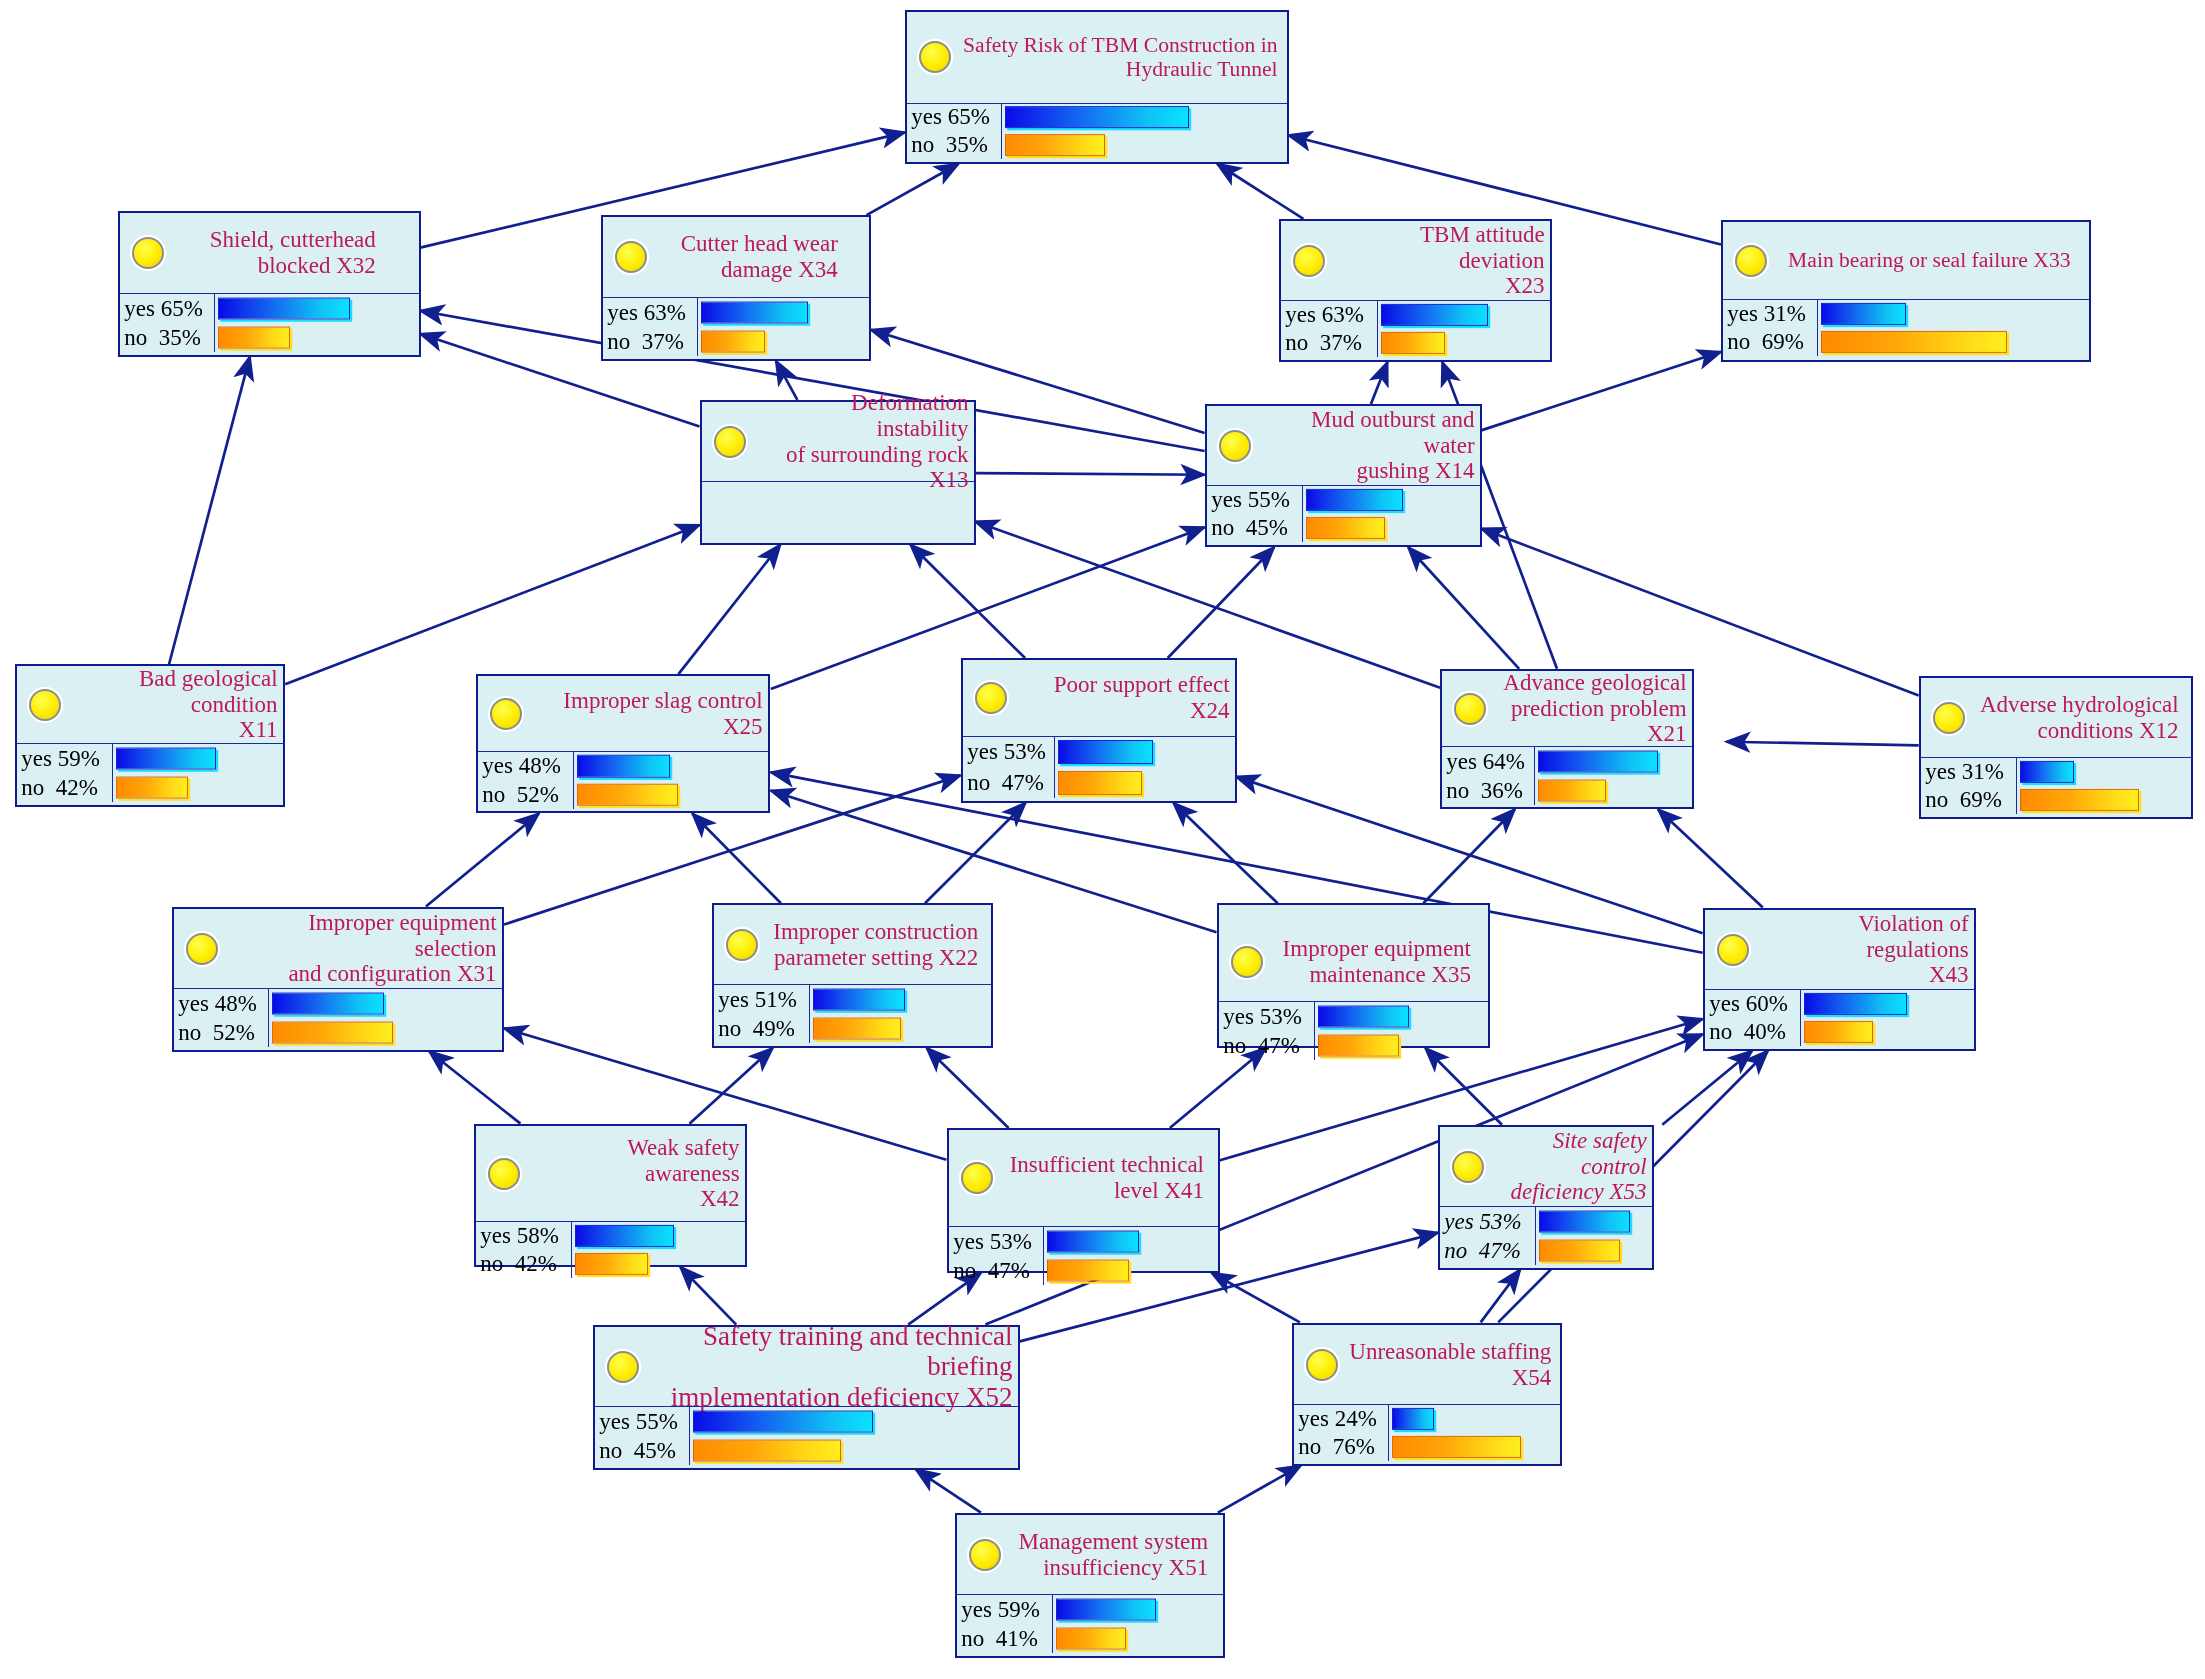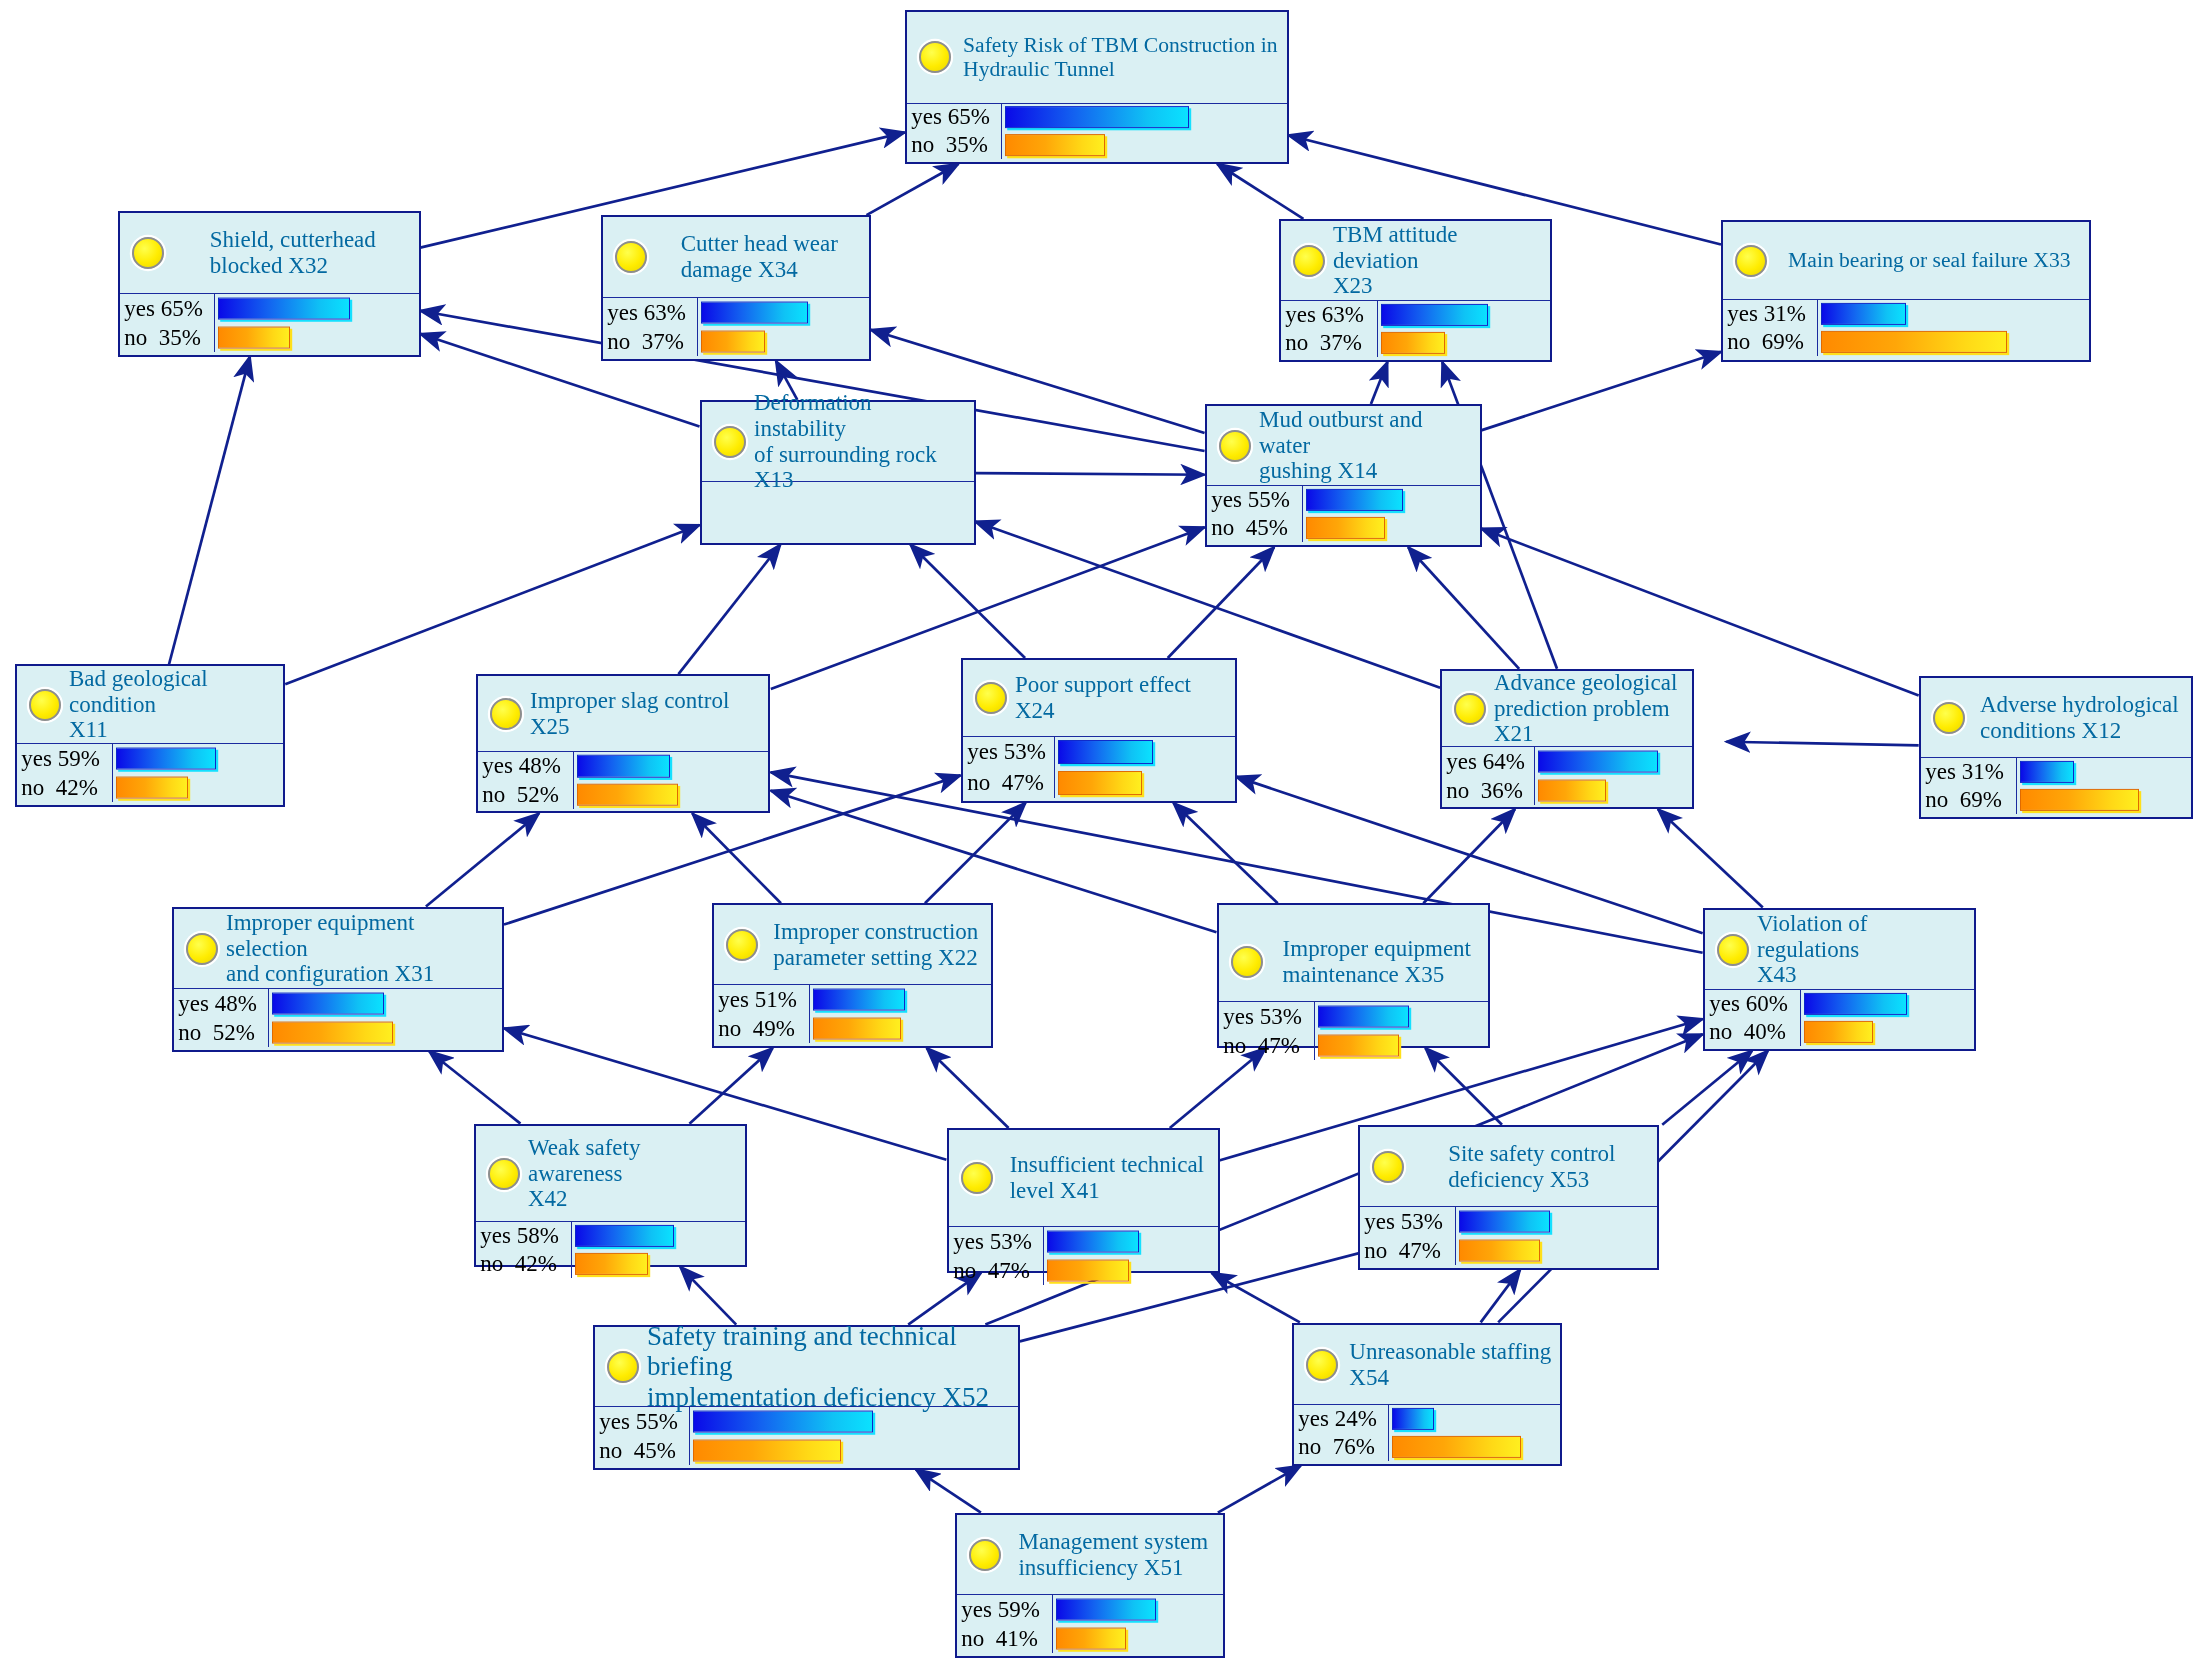--- a/index.html
+++ b/index.html
@@ -2,21 +2,21 @@
 <html style="font-size:8.6px"><head>
 <meta charset="utf-8">
 <style>
   html,body{margin:0;padding:0;background:#ffffff;}
   body{font-family:"Liberation Serif", serif;}
   #canvas{position:relative;width:2205px;height:1679px;background:#ffffff;overflow:hidden;}
   svg.edges{position:absolute;left:0;top:0;width:2205px;height:1679px;pointer-events:none;}
   .node{position:absolute;box-sizing:border-box;border:2.7px solid #0f1a8c;background:#daf0f3;}
   .node .hdr{position:relative;box-sizing:border-box;display:flex;align-items:center;
              justify-content:center;padding:2.2px 5.4px 2.2px 52px;border-bottom:1.6px solid #1a2a9e;}
-  .node .hdr .ttl{font-size:23px;line-height:1.12;text-align:left;color:#0369a1;
+  .node .hdr .ttl{font-size:23px;line-height:1.12;text-align:right;color:#be185d;
                   font-family:"Liberation Serif", serif;white-space:pre-line;}
   .node .bulb{position:absolute;left:12px;top:50%;transform:translateY(-50%);
               width:28px;height:28px;border-radius:50%;
               background:radial-gradient(circle at 38% 34%, #ffff4d 0%, #ffec00 55%, #e8d400 100%);
               border:2.7px solid #8d8d8d;box-shadow:0 0 0 2.2px #fff;}
   .node .bars{box-sizing:border-box;display:block;}
   .node .row{display:flex;align-items:center;height:50%;}
   .node .row.r1{border-bottom:0;}
   .node .lab{box-sizing:border-box;flex:0 0 auto;display:flex;align-items:center;
              justify-content:flex-start;font-size:23px;color:#000;padding-left:4.3px;
@@ -446,21 +446,21 @@
             </div>
           </div>
           <div class="row r2">
             <div class="lab" style="width: 95px; flex-basis: 95px;">no  47%</div>
             <div class="track">
               <div class="bar no" style="width: 80px;"></div>
             </div>
           </div>
         </div>
       </div>
-      <div class="node" style="left: 1358px; top: 1125px; width: 301px; height: 145px;">
+      <div class="node" style="left: 1438px; top: 1125px; width: 216px; height: 145px; font-style: italic;">
         <div class="hdr" style="height: 80px;">
           <span class="bulb"></span>
           <span class="ttl">Site safety control
 deficiency X53</span>
         </div>
         <div class="bars" style="height: 58px;">
           <div class="row r1">
             <div class="lab" style="width: 96px; flex-basis: 96px;">yes 53%</div>
             <div class="track">
               <div class="bar yes" style="width: 89px;"></div>

